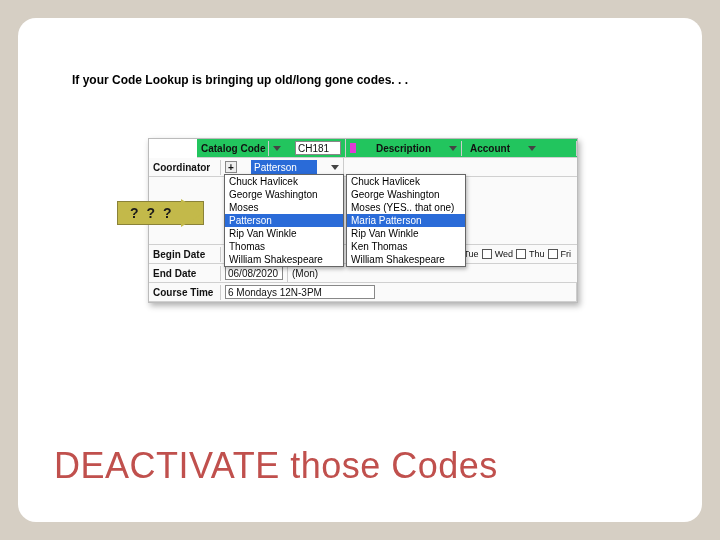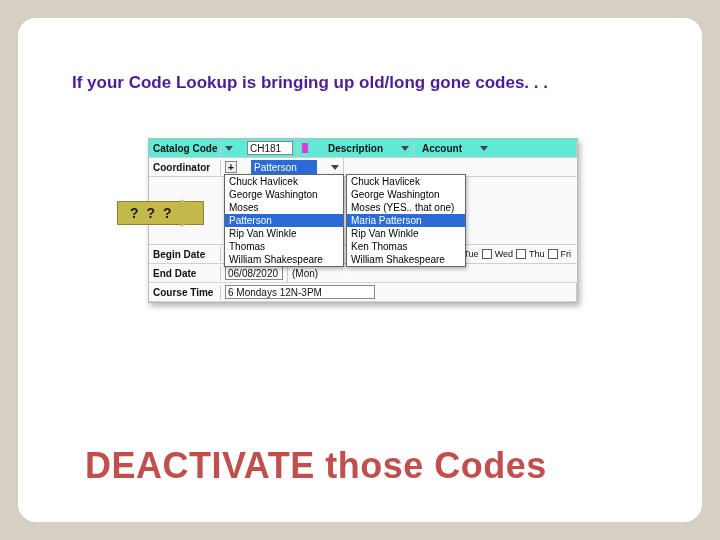--- a/index.html
+++ b/index.html
@@ -15,55 +15,54 @@
     width: 100%;
     height: 100%;
     border-radius: 18px;
     position: relative;
     overflow: hidden;
   }
   .heading {
     position: absolute;
     top: 55px;
     left: 54px;
-    font-size: 17px;
-    color: #4c1d95;
+    font-size: 12px;
+    color: #000000;
     font-weight: bold;
   }
   .bottom-title {
     position: absolute;
     bottom: 35px;
     left: 36px;
     font-size: 36px;
-    font-weight: 700;
+    font-weight: 400;
     color: #c0504d;
     font-family: Verdana, Tahoma, sans-serif;
     letter-spacing: 0.5px;
-    margin-left: 31px;
   }
   .screenshot {
     position: absolute;
     top: 120px;
     left: 130px;
     width: 430px;
     background: #fff;
     border: 1px solid #bbb;
     box-shadow: 2px 3px 6px rgba(0,0,0,0.3);
     font-family: "Segoe UI", Tahoma, sans-serif;
     font-size: 10px;
     color: #111;
   }
   .row {
     display: flex;
     align-items: center;
     border-bottom: 1px solid #d0d0d0;
     min-height: 18px;
     background: #fafafa;
   }
-  .row.header-row { background: #5eead4; }
+  .row.header-row { background: #22c55e; margin-left: 48px; }
   .label {
     width: 72px;
     font-weight: bold;
     padding: 2px 4px;
     border-right: 1px solid #ccc;
     white-space: nowrap;
   }
   .cell {
     padding: 2px 4px;
     border-right: 1px solid #ccc;

